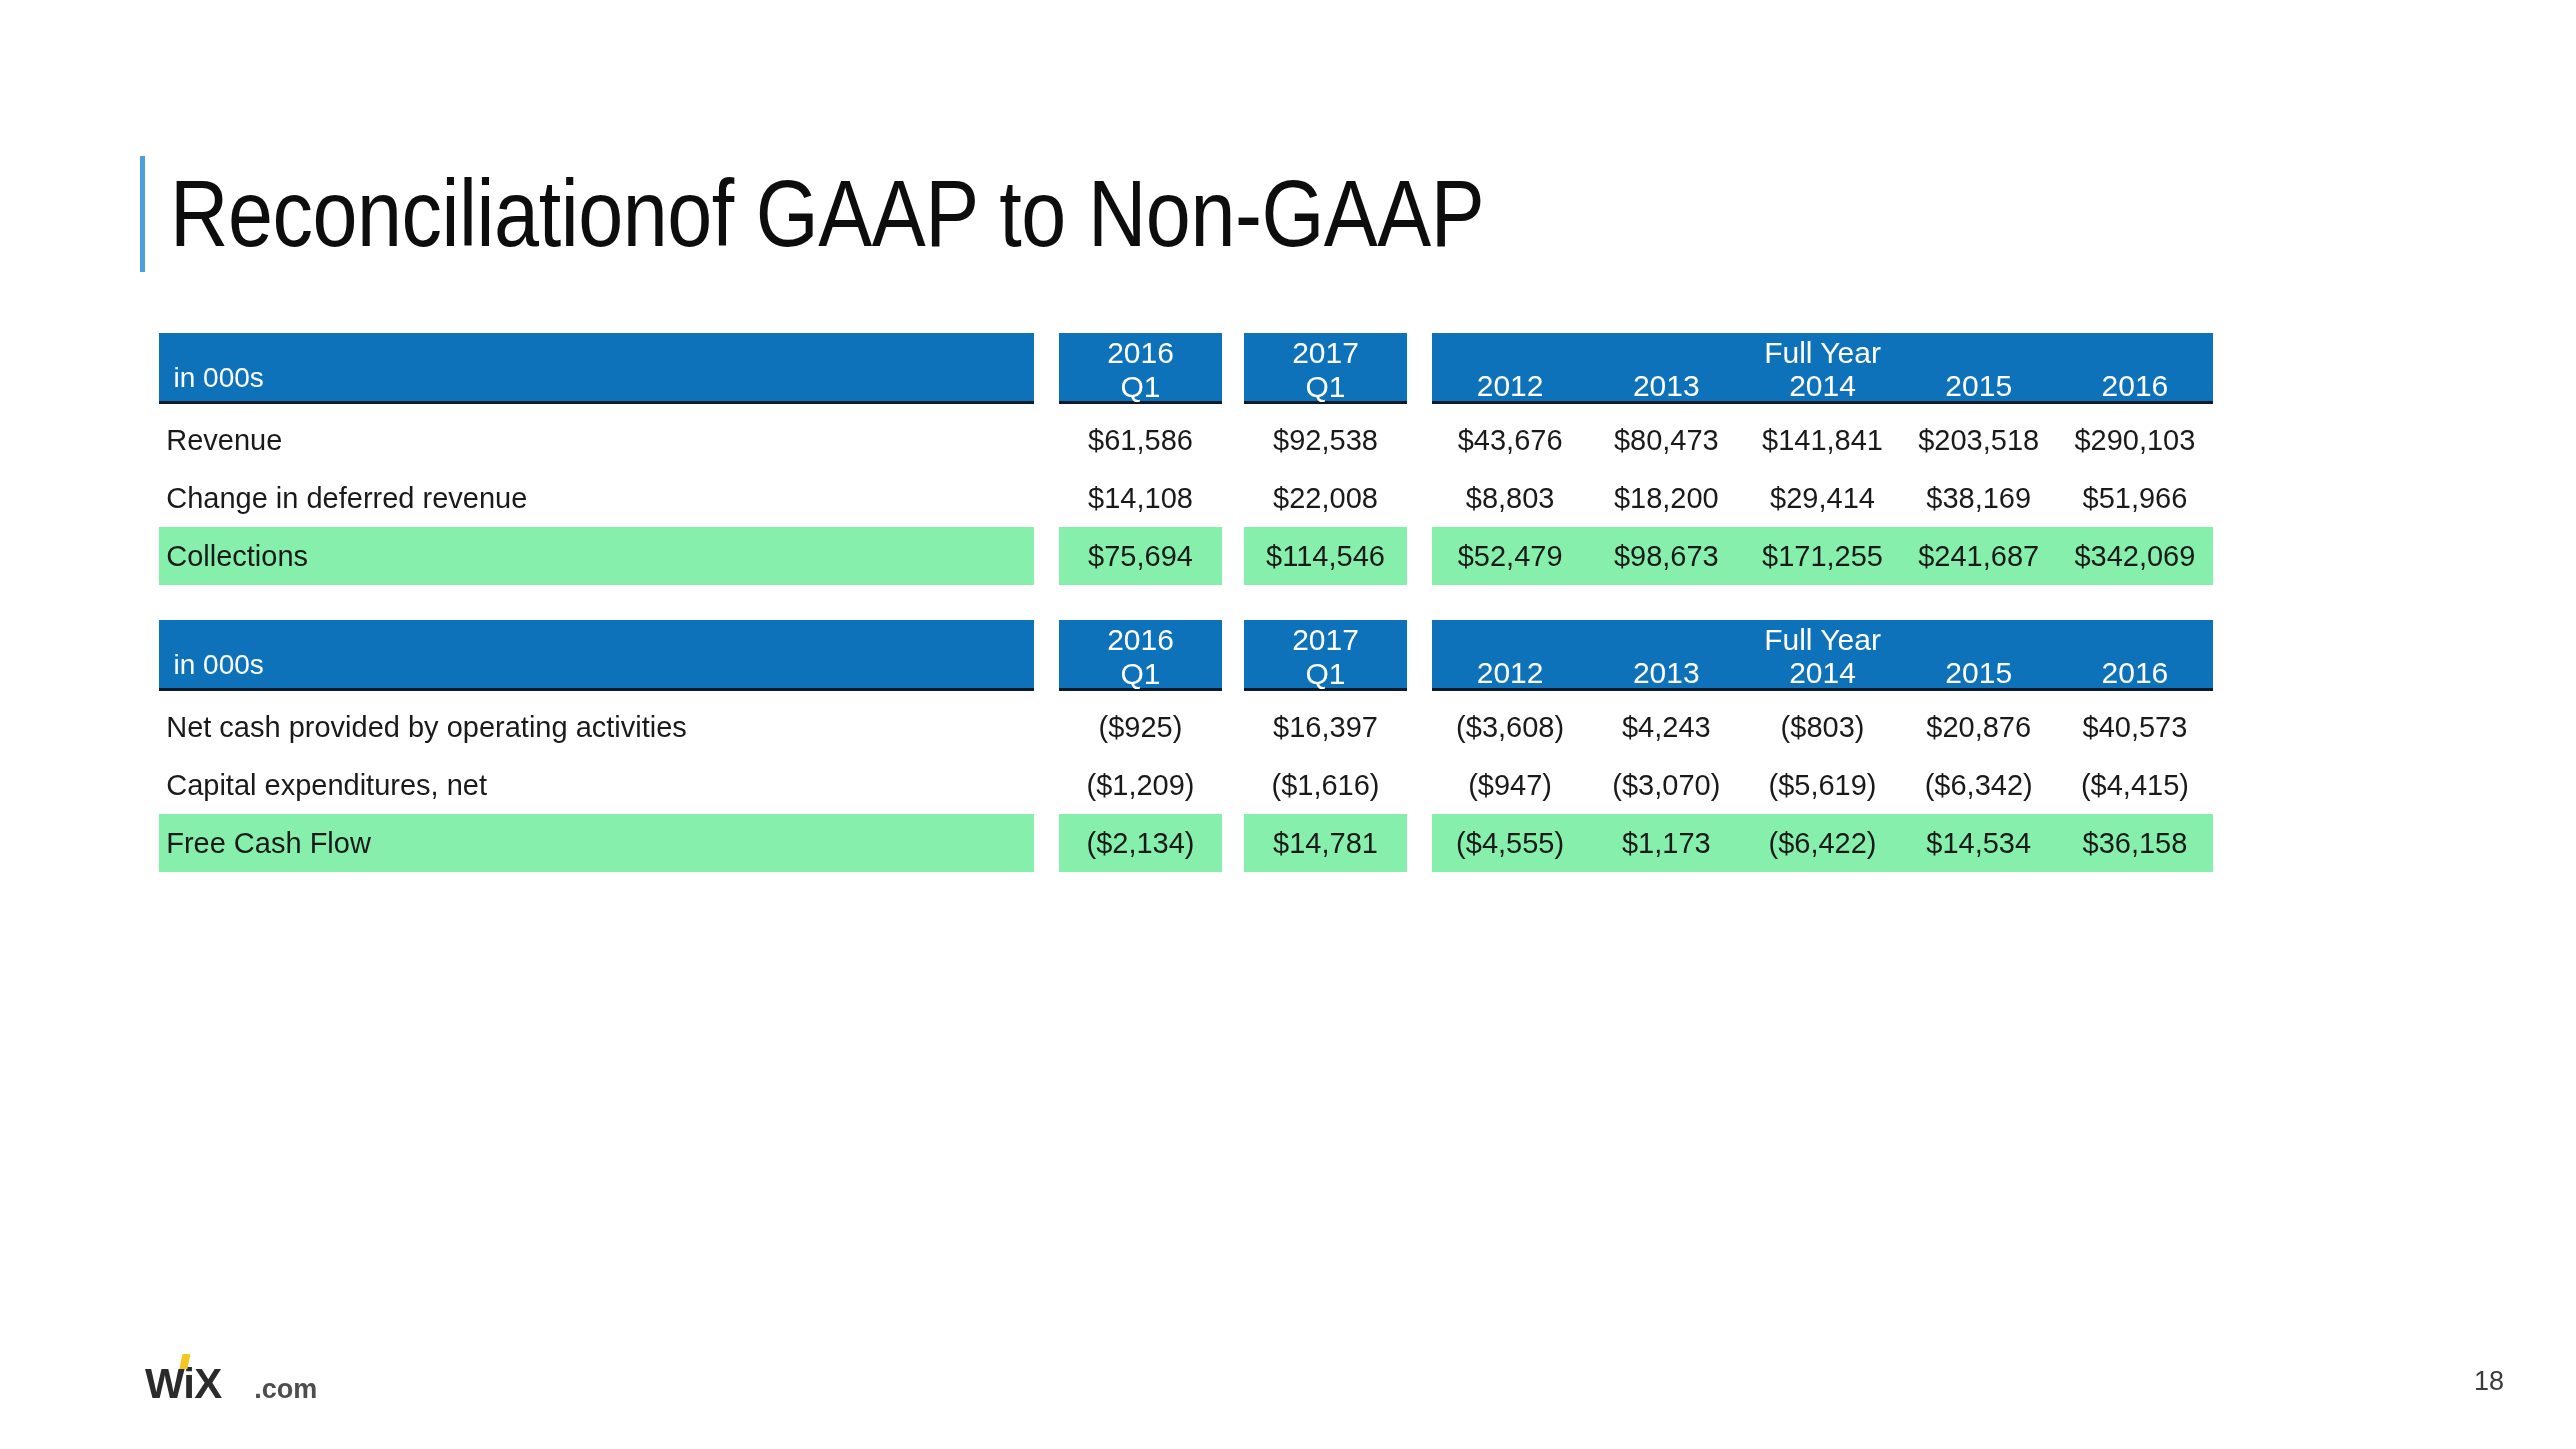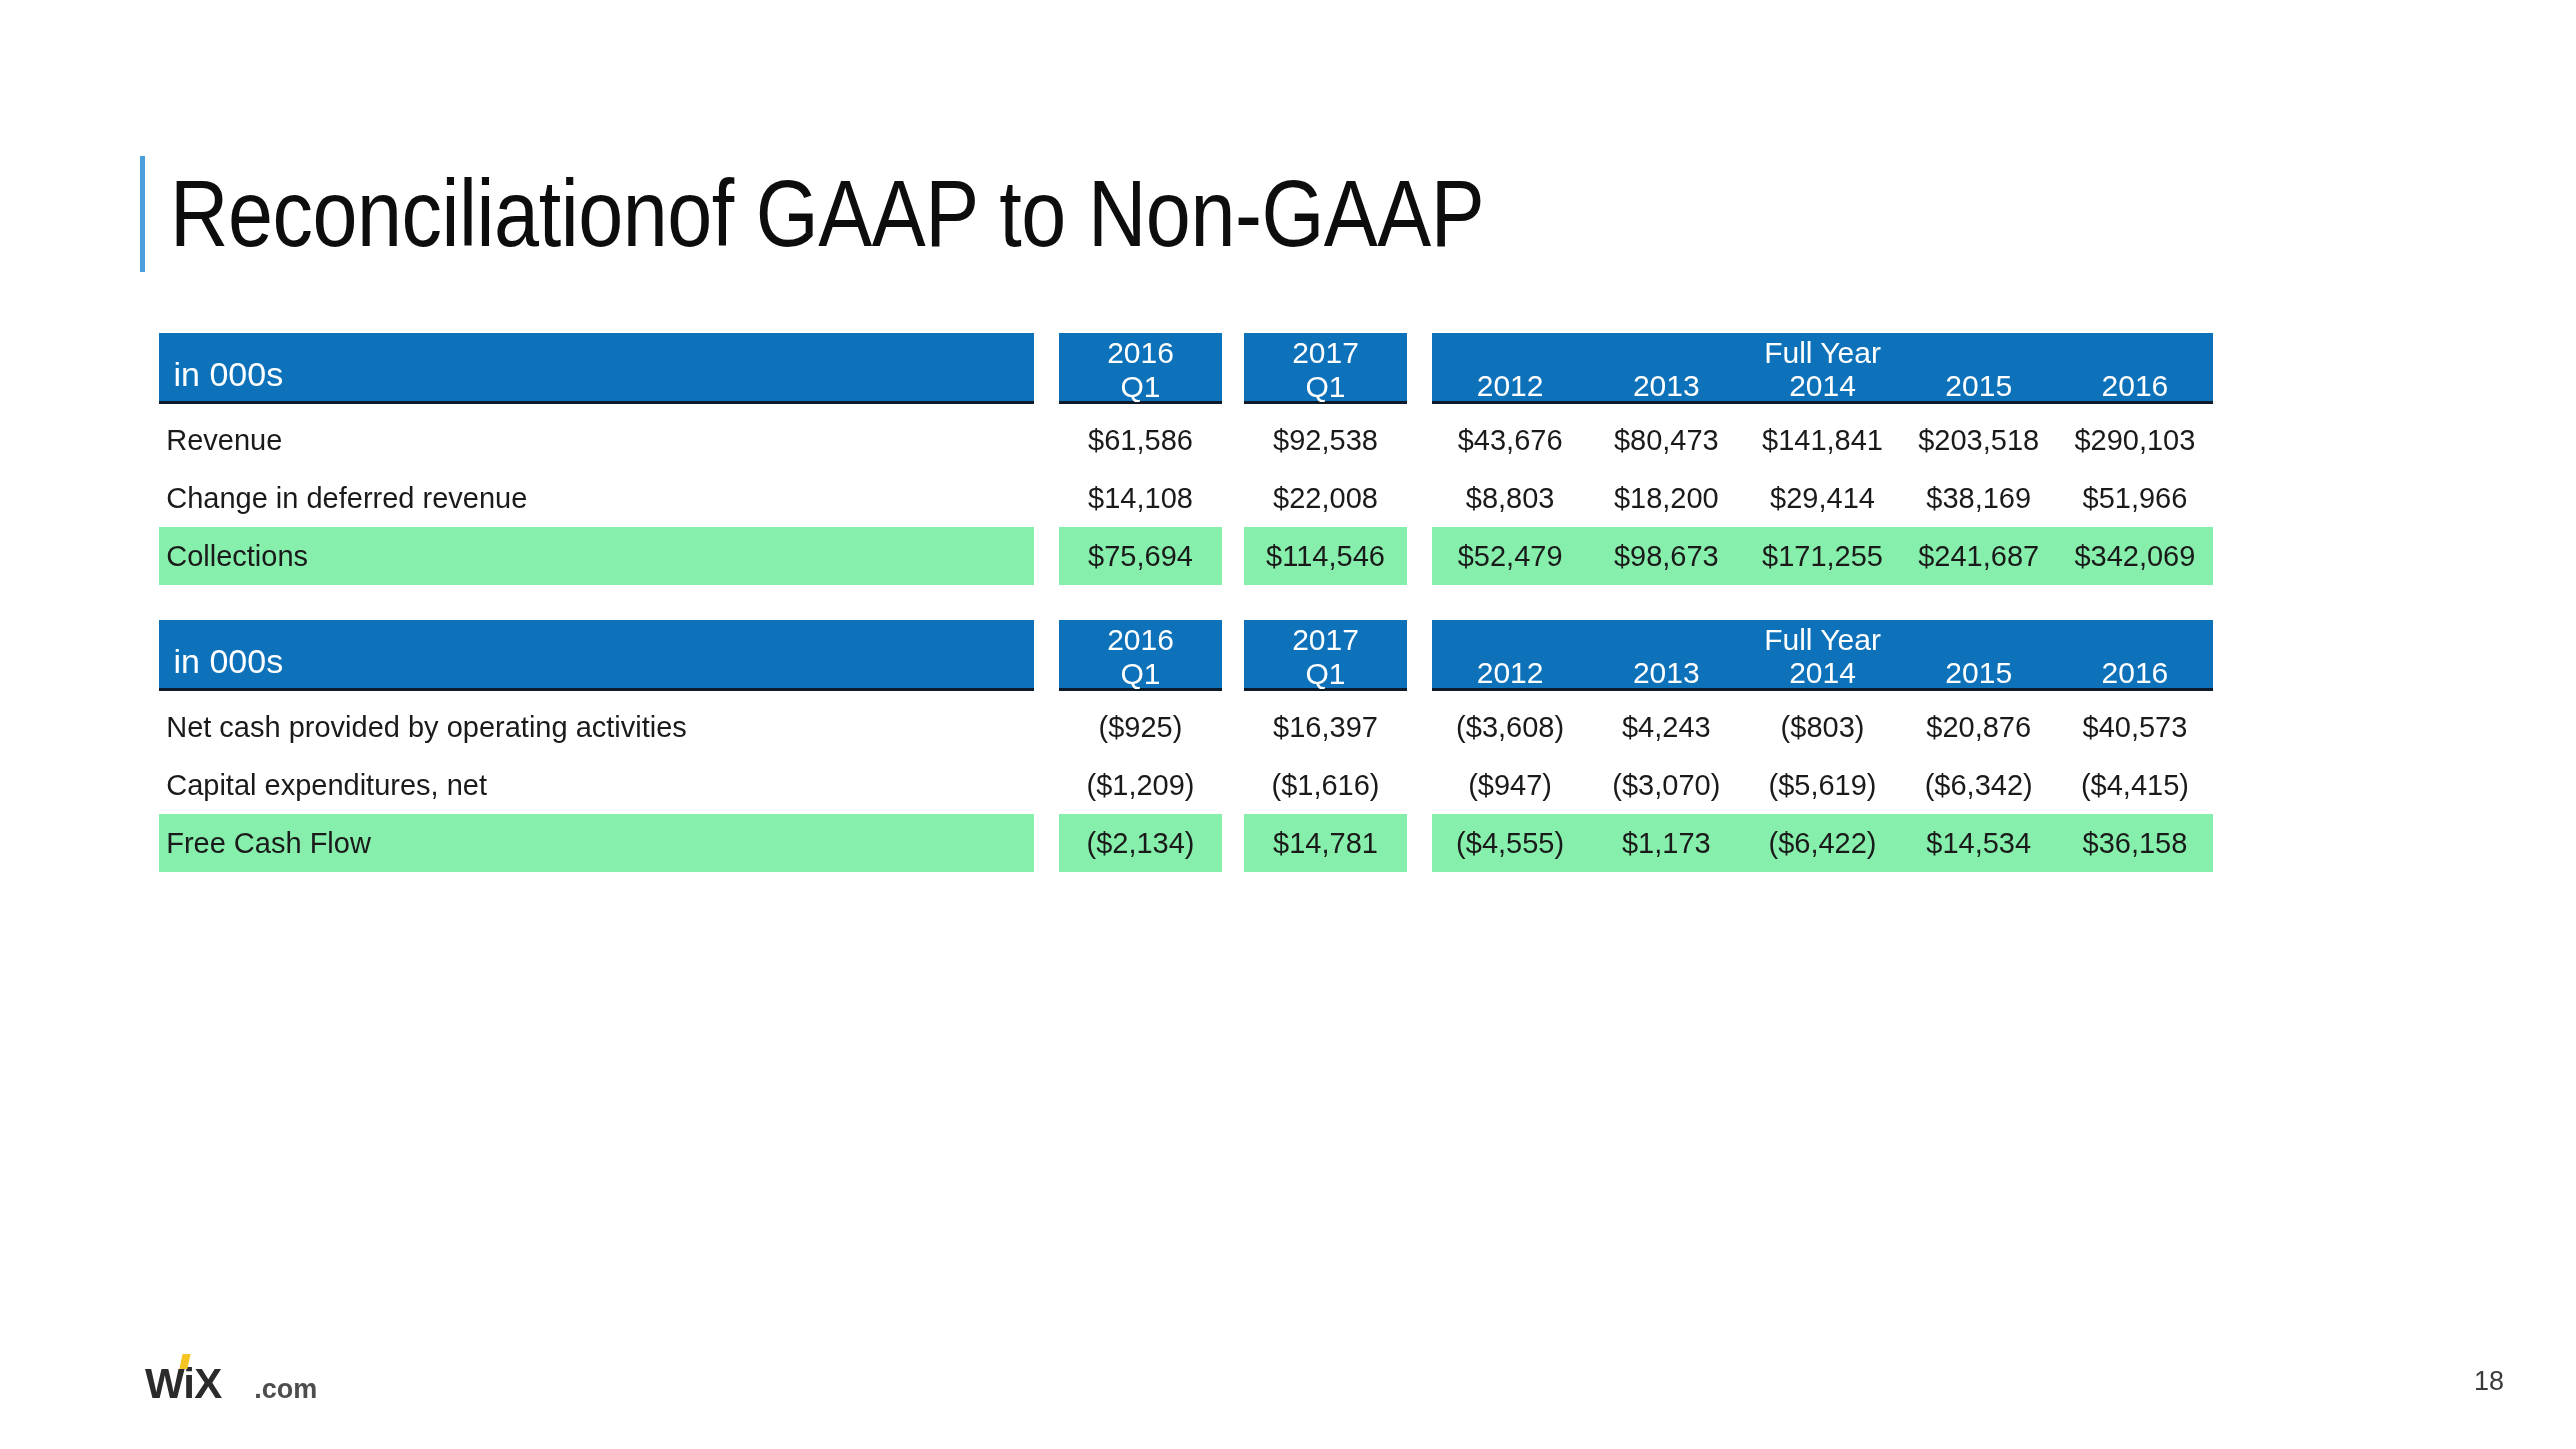--- a/index.html
+++ b/index.html
@@ -74,21 +74,21 @@
     background: #0e72bb;
     border-bottom: 3.6px solid #0d1b2a;
     color: #ffffff;
     position: relative;
     box-sizing: border-box;
   }
   .hdr-label-text {
     position: absolute;
     left: 14.5px;
     bottom: 7.2px;
-    font-size: 34px;
+    font-size: 28px;
     font-weight: 400;
     color: #ffffff;
     white-space: nowrap;
   }
   .hdr-stack {
     display: flex;
     flex-direction: column;
     justify-content: flex-start;
     align-items: center;
     height: 100%;

